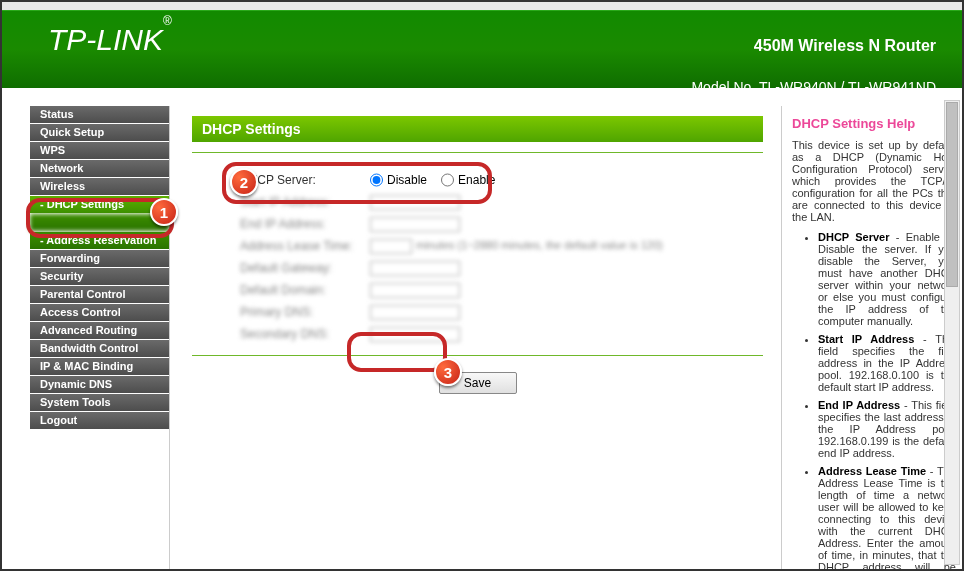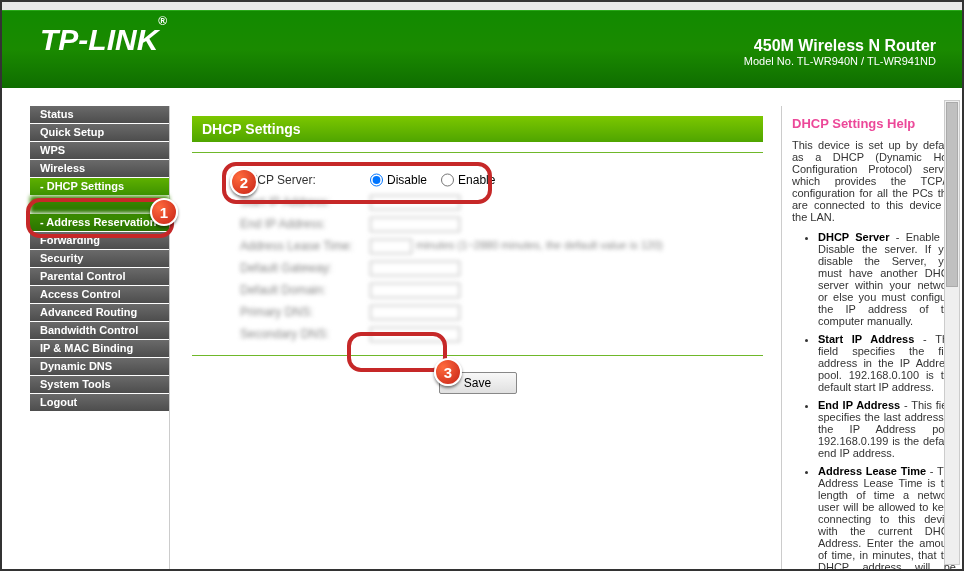--- a/index.html
+++ b/index.html
@@ -6,25 +6,25 @@
   body { font-family: Arial, Helvetica, sans-serif; background: #fff; }
   .frame { width: 964px; height: 571px; border: 2px solid #333; position: relative; overflow: hidden; background: #fff; }
   .scroll-top { height: 8px; background: #e8e8e8;}
   .banner {
     height: 78px;
     background: linear-gradient(#128a00, #1a8a00 50%, #0f6d00);
     border-top: 1px solid #2aa91a;
     position: relative;
     color: #fff;
   }
-  .logo { position: absolute; left: 38px; top: 12px; font-size: 30px; font-weight: bold; letter-spacing: 0px; font-style: italic; }
+  .logo { position: absolute; left: 46px; top: 12px; font-size: 30px; font-weight: normal; letter-spacing: 0px; font-style: italic; }
   .logo sup { font-size: 12px; top:-14px; position:relative; font-style: normal;}
   .banner-right { position: absolute; right: 26px; top: 26px; text-align: right; font-size: 13px; }
   .banner-right .title { font-weight: bold; font-size: 16px; }
-  .banner-right .model { font-size: 11px; }
+  .banner-right .model { font-size: 14px; margin-top: 24px; }
   .columns { display: flex; height: calc(100% - 86px); }
   .sidebar { width: 167px; padding: 18px 0 0 28px; background: #fff; }
   .nav-item, .nav-sub {
     height: 17px; line-height: 17px;
     font-size: 11px; font-weight: bold; color: #fff;
     padding-left: 10px; margin-bottom: 1px;
     background: linear-gradient(#6a6a6a, #4d4d4d);
     cursor: pointer;
   }
   .nav-item.active { background: linear-gradient(#7cc700, #4fa500); }
@@ -77,20 +77,21 @@
       <div class="model">Model No. TL-WR940N / TL-WR941ND</div>
     </div>
   </div>
 
   <div class="columns">
 
     <div class="sidebar">
       <div class="nav-item">Status</div>
       <div class="nav-item">Quick Setup</div>
       <div class="nav-item">WPS</div>
+      <div class="nav-item">Network</div>
       <div class="nav-item">Wireless</div>
       <div class="nav-sub sel">- DHCP Settings</div>
       <div class="nav-sub" style="filter:blur(2px)"></div>
       <div class="nav-sub">- Address Reservation</div>
       <div class="nav-item">Forwarding</div>
       <div class="nav-item">Security</div>
       <div class="nav-item">Parental Control</div>
       <div class="nav-item">Access Control</div>
       <div class="nav-item">Advanced Routing</div>
       <div class="nav-item">Bandwidth Control</div>

